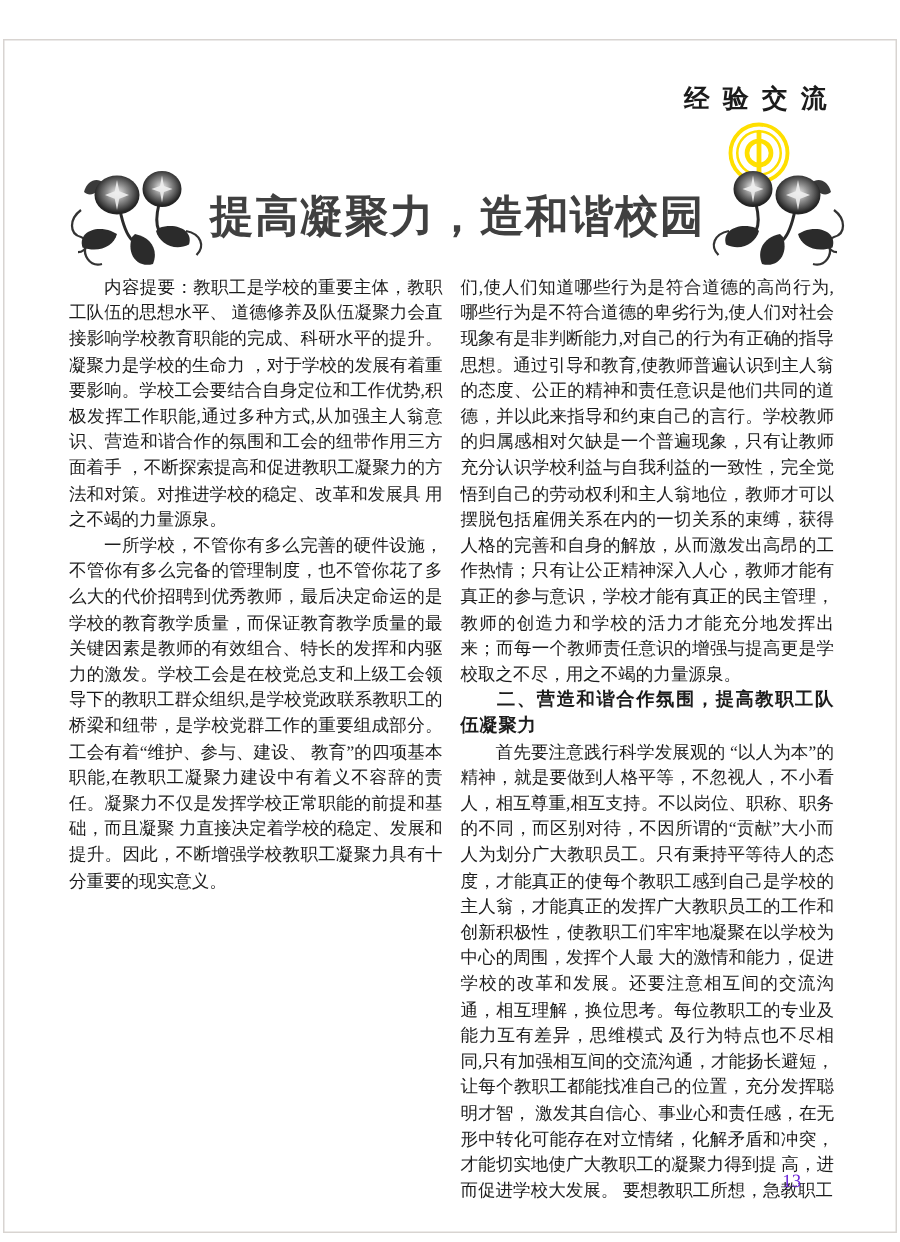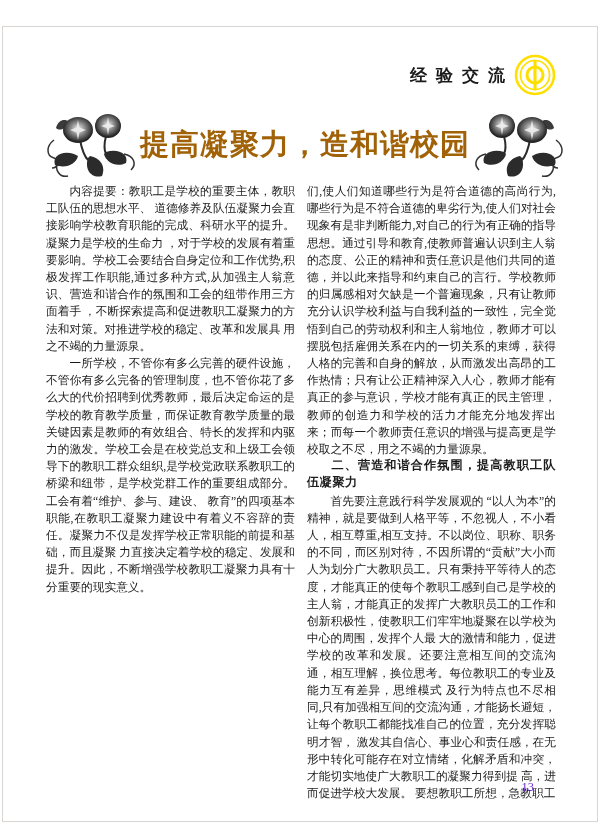--- a/index.html
+++ b/index.html
@@ -18,21 +18,21 @@
   .frame {
     position:absolute;
     left:2px; top:26px;
     width:594px; height:794px;
     border:1px solid #d8d4d1;
     pointer-events:none;
   }
   .header {
     position:absolute;
     top:54px; right:44px;
-    display:flex; align-items:center; gap:4px;
+    display:flex; align-items:center; gap:4px;flex-direction:column;
   }
   .section-label {
     font-family:"Liberation Sans", sans-serif;
     font-weight:bold;
     font-size:17px;
     letter-spacing:9px;
     color:#1b1b1b;
     margin-right:-4px;
   }
   .logo { width:42px; height:42px; display:block; }
@@ -41,41 +41,41 @@
     top:110px; left:44px; right:44px; height:70px;
     display:flex; align-items:center; justify-content:space-between;
   }
   .ornament { width:96px; height:70px; flex:0 0 auto; }
   .ornament.flip { transform:scaleX(-1); }
   .article-title {
     font-family:"Liberation Sans", sans-serif;
     font-weight:bold;
     font-size:29px;
     letter-spacing:1px;
-    color:#a16207;
+    color:#404040;
     white-space:nowrap;
     text-align:center;
     flex:1;
   }
   .columns {
     position:absolute;
     top:183px; left:46px; right:44px;
     display:flex; gap:12px;
   }
   .col {
     flex:1 1 0;
     font-size:11.7px;
     line-height:17.2px;
     text-align:justify;
     color:#1c1c1c;
   }
   .col p { margin:0; }
   .indent { text-indent:2em; }
   .heading {
-    font-family:Liberation Mono, monospace;
+    font-family:Liberation Serif, serif;
     font-weight:bold;
     text-indent:2em;
     font-size:12.2px;
     letter-spacing:0.5px;
   }
   .page-number {
     position:absolute;
     right:66px; bottom:33px;
     font-size:12.5px;
     color:#6d28d9;

